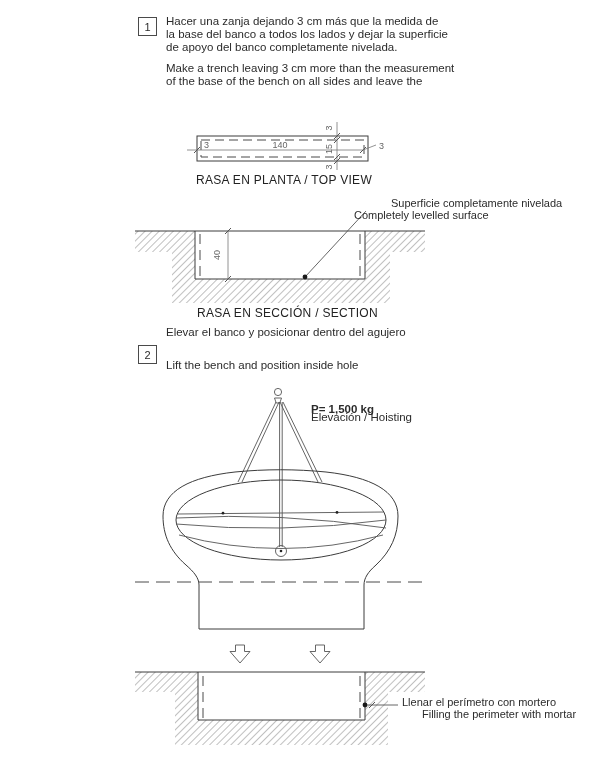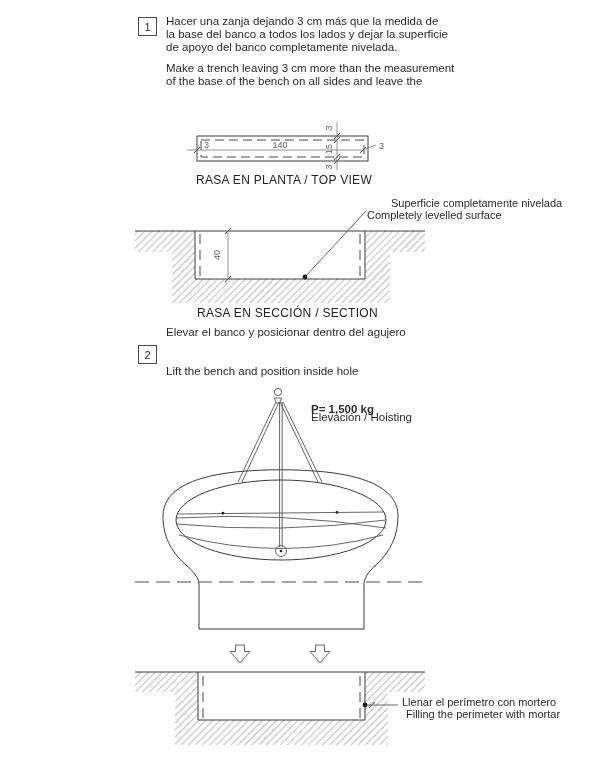--- a/index.html
+++ b/index.html
@@ -92,28 +92,28 @@
       <line x1="95" y1="38" x2="101" y2="32" class="dimtick"></line>
       <line x1="95" y1="86" x2="101" y2="80" class="dimtick"></line>
       <text x="90" y="59" text-anchor="middle" transform="rotate(-90 90 59)" class="dimtxt">40</text>
     </g>
     <g>
       <line x1="175" y1="81" x2="236" y2="15" class="lnthin"></line>
       <circle cx="175" cy="81" r="2.4" fill="#1a1a1a" stroke="none"></circle>
     </g>
   </svg>
   <div class="abs note" style="left:367px;top:197px;margin-left:24px;">Superficie completamente nivelada</div>
-  <div class="abs note it" style="left:367px;top:209px;text-align:right;">Completely levelled surface</div>
+  <div class="abs note it" style="left:354px;top:209px;text-align:right;">Completely levelled surface</div>
   <div class="abs caption" style="left:197px;top:306px;text-align:right;">RASA EN SECCIÓN / SECTION</div>
 
   <div class="abs stepbox" style="left:138px;top:345px;">
     <span>2</span>
   </div>
   <div class="abs txt" style="left:166px;top:326px;">Elevar el banco y posicionar dentro del agujero</div>
-  <div class="abs txt it" style="left:166px;top:359px;margin-top:6px;">Lift the bench and position inside hole</div>
+  <div class="abs txt it" style="left:166px;top:359px;">Lift the bench and position inside hole</div>
 
   <div class="abs txt" style="left:311px;top:411px;">
     <span>Elevación / </span><span class="it">Hoisting</span>
   </div>
   <div class="abs txt" style="left:311px;top:403px;font-weight:bold;">P= 1,500 kg</div>
 
   <svg class="abs" style="left:130px;top:385px;" width="340" height="252" viewBox="0 0 340 252">
     <g>
       <circle cx="148" cy="7" r="3.6" class="lnthin"></circle>
       <path d="M 144.5,13 L 151.5,13 L 149.8,18 L 146.2,18 Z" class="lnthin"></path>
@@ -172,15 +172,15 @@
       <line x1="73" y1="36" x2="73" y2="78" class="dash" stroke-dasharray="10 6"></line>
       <line x1="230" y1="36" x2="230" y2="78" class="dash" stroke-dasharray="10 6"></line>
     </g>
     <g>
       <circle cx="235" cy="65" r="2.4" fill="#1a1a1a" stroke="none"></circle>
       <line x1="237" y1="65" x2="268" y2="65" class="lnthin"></line>
       <line x1="239" y1="68" x2="245" y2="62" class="dimtick"></line>
     </g>
   </svg>
   <div class="abs note" style="left:402px;top:696px;">Llenar el perímetro con mortero</div>
-  <div class="abs note it" style="left:406px;top:708px;">Filling the perimeter with mortar</div>
+  <div class="abs note it" style="left:422px;top:708px;">Filling the perimeter with mortar</div>
 
 </div>
 
 </body></html>

